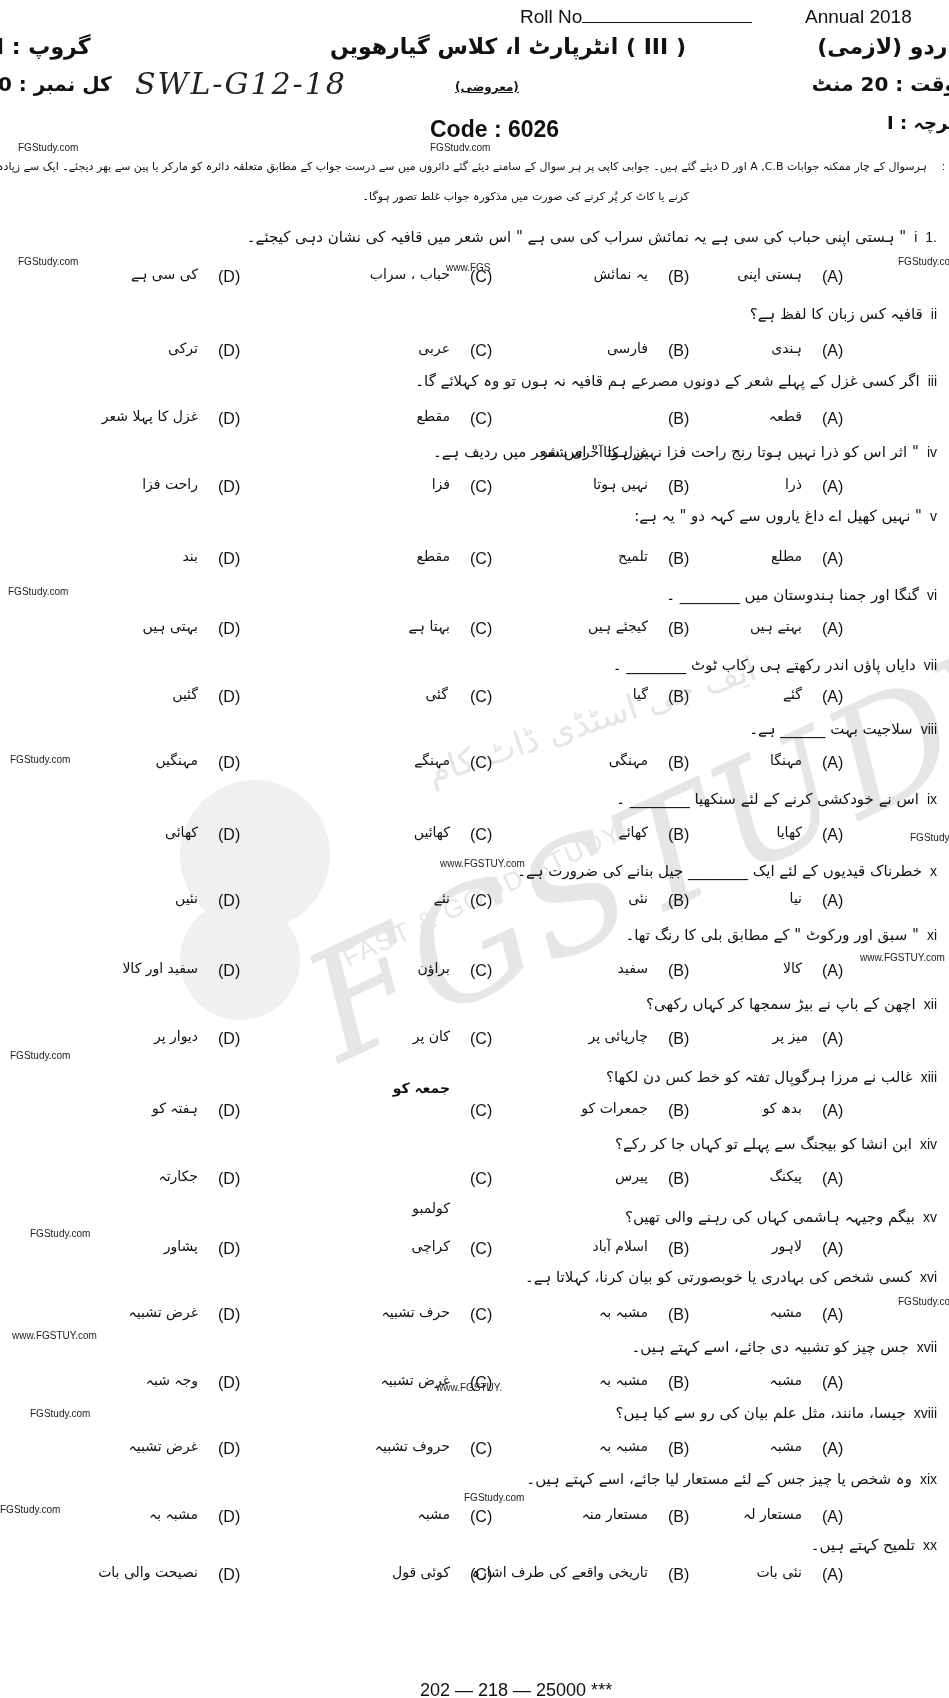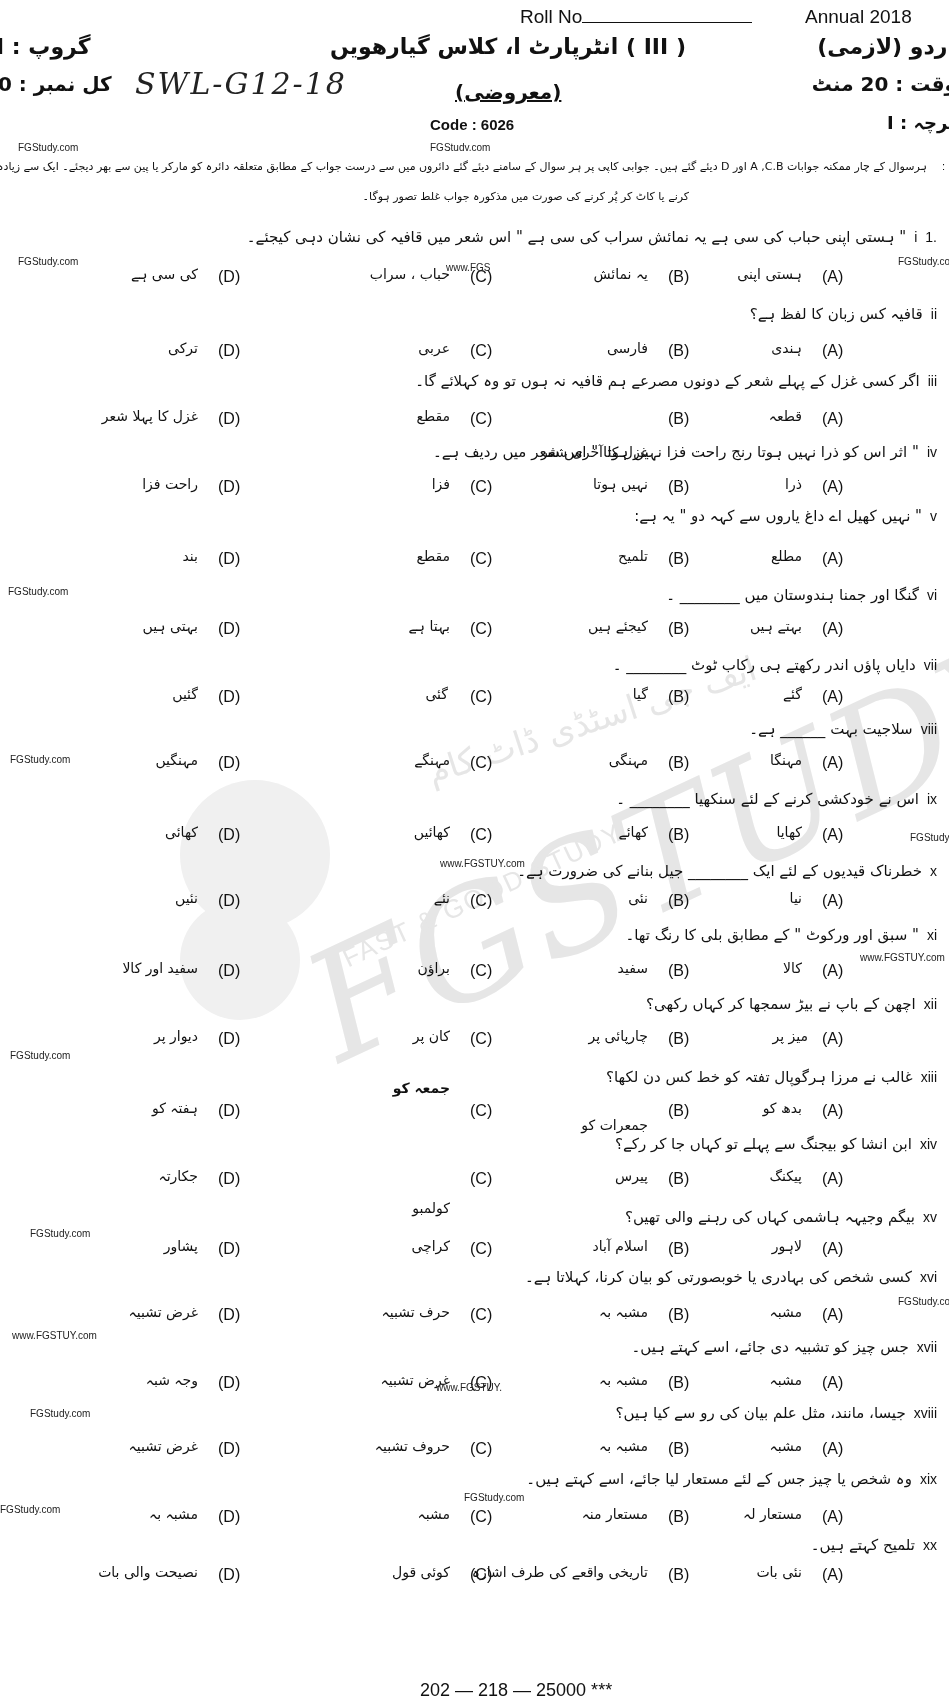--- a/index.html
+++ b/index.html
@@ -3,21 +3,21 @@
 <meta charset="utf-8">
 <style>
   * { box-sizing: border-box; margin: 0; padding: 0; }
   html, body { width: 949px; height: 1698px; background: #ffffff; overflow: hidden; }
   body { position: relative; font-family: "DejaVu Sans", sans-serif; color: #111; }
   .abs { position: absolute; white-space: nowrap; }
   .latin { font-family: "Liberation Sans", sans-serif; }
   .ur { font-family: "DejaVu Sans", sans-serif; direction: rtl; }
   .hdr-big { font-size: 22px; font-weight: bold; }
   .roll { font-size: 19px; }
-  .code { font-size: 15px; font-weight: bold; }
+  .code { font-size: 23px; font-weight: bold; }
   .wm { font-size: 10px; color: #222; font-family: "Liberation Sans", sans-serif; }
   .hand { font-family: "DejaVu Serif", serif; font-style: italic; font-size: 30px; color: #222; letter-spacing: 2px; }
   .instr { font-size: 11px; }
   .qrow { position: absolute; right: 12px; font-size: 15px; direction: rtl; white-space: nowrap; display: flex; align-items: baseline; gap: 8px; }
   .qnum { font-family: "Liberation Sans", sans-serif; font-size: 14px; direction: ltr; }
   .opt-letter { position: absolute; font-family: "Liberation Sans", sans-serif; font-size: 16px; }
   .opt-text { position: absolute; font-size: 14px; direction: rtl; white-space: nowrap; }
   .roll-line { display: inline-block; width: 170px; border-bottom: 1px solid #111; height: 16px; vertical-align: baseline; }
   .underline { text-decoration: underline; }
   .watermark { position: absolute; color: #e6e6e6; pointer-events: none; }
@@ -41,21 +41,21 @@
 </div>
 <div class="abs latin roll" style="left:805px;top:6px;">Annual 2018</div>
 
 <div class="abs ur hdr-big" style="right:-6px;top:34px;">اردو (لازمی)</div>
 <div class="abs ur hdr-big" style="left:330px;top:34px;">( III ) انٹرپارٹ ا، کلاس گیارھویں</div>
 <div class="abs ur hdr-big" style="left:-4px;top:34px;">گروپ : I</div>
 
 <div class="abs ur hdr-big" style="right:-8px;top:72px;font-size:20px;">وقت : 20 منٹ</div>
 <div class="abs ur hdr-big" style="left:-16px;top:72px;font-size:20px;">کل نمبر : 20</div>
 <div class="abs hand" style="left:135px;top:66px;">SWL-G12-18</div>
-<div class="abs ur underline" style="left:455px;top:80px;font-size:20px;font-weight:bold;">(معروضی)</div>
+<div class="abs ur underline" style="left:455px;top:80px;font-size:12px;font-weight:bold;">(معروضی)</div>
 
 <div class="abs latin code" style="left:430px;top:116px;">Code : 6026</div>
 <div class="abs ur hdr-big" style="right:-6px;top:112px;font-size:18px;">پرچہ : I</div>
 
 <div class="abs wm" style="left:18px;top:142px;">FGStudy.com</div>
 <div class="abs wm" style="left:430px;top:142px;">FGStudv.com</div>
 
 <div class="abs ur instr" style="right:22px;top:160px;max-width:940px;overflow:hidden;">ہرسوال کے چار ممکنہ جوابات A ,C.B اور D دیئے گئے ہیں۔ جوابی کاپی پر ہر سوال کے سامنے دیئے گئے دائروں میں سے درست جواب کے مطابق متعلقہ دائرہ کو مارکر یا پین سے بھر دیجئے۔ ایک سے زیادہ دائروں کو پُر</div>
 <div class="abs latin instr" style="right:4px;top:160px;">:</div>
 <div class="abs ur instr" style="right:260px;top:190px;">کرنے یا کاٹ کر پُر کرنے کی صورت میں مذکورہ جواب غلط تصور ہوگا۔</div>
@@ -305,21 +305,21 @@
     <div class="qrow" style="top: 1068px;">
       <span class="qnum">xiii</span>
       <span>غالب نے مرزا ہرگوپال تفتہ کو خط کس دن لکھا؟</span>
     </div>
     <div>
       <span class="opt-letter" style="left: 822px; top: 1102px;">(A)</span>
       <span class="opt-text" style="right: 147px; top: 1100px;">بدھ کو</span>
     </div>
     <div>
       <span class="opt-letter" style="left: 668px; top: 1102px;">(B)</span>
-      <span class="opt-text" style="right: 301px; top: 1100px; margin-top: 17px;">جمعرات کو</span>
+      <span class="opt-text" style="right: 301px; top: 1100px;">جمعرات کو</span>
     </div>
     <div>
       <span class="opt-letter" style="left: 470px; top: 1102px;">(C)</span>
       <span class="opt-text" style="right: 499px; top: 1080px; font-weight: bold;">جمعہ کو</span>
     </div>
     <div>
       <span class="opt-letter" style="left: 218px; top: 1102px;">(D)</span>
       <span class="opt-text" style="right: 751px; top: 1100px;">ہفتہ کو</span>
     </div>
     <div class="qrow" style="top: 1135px;">

